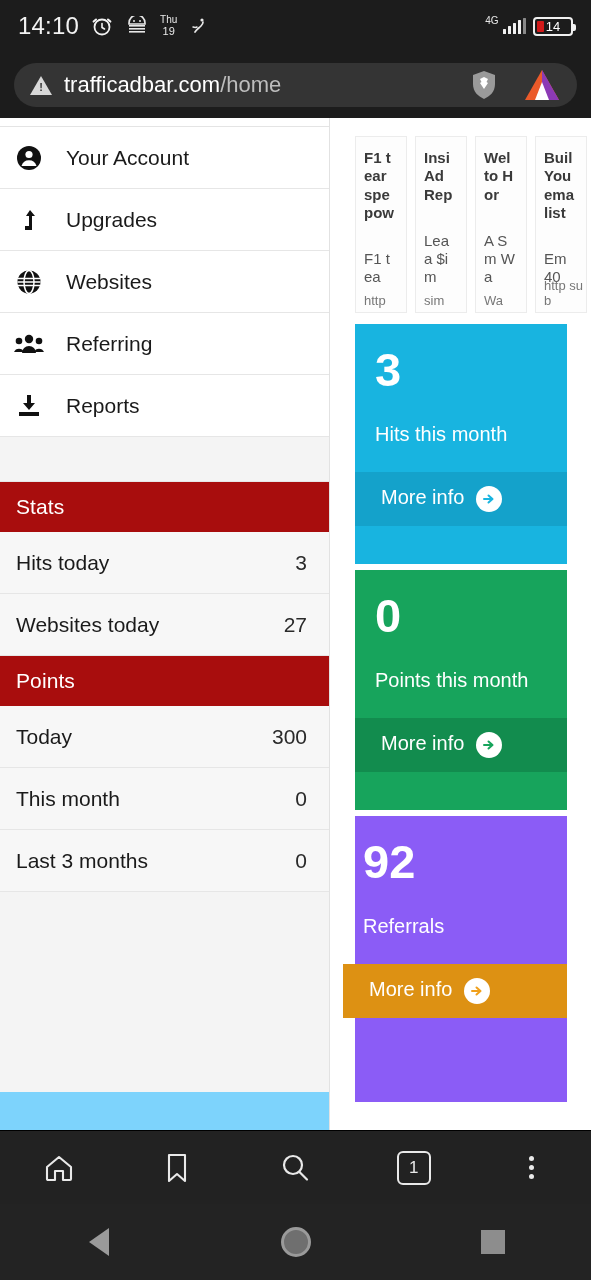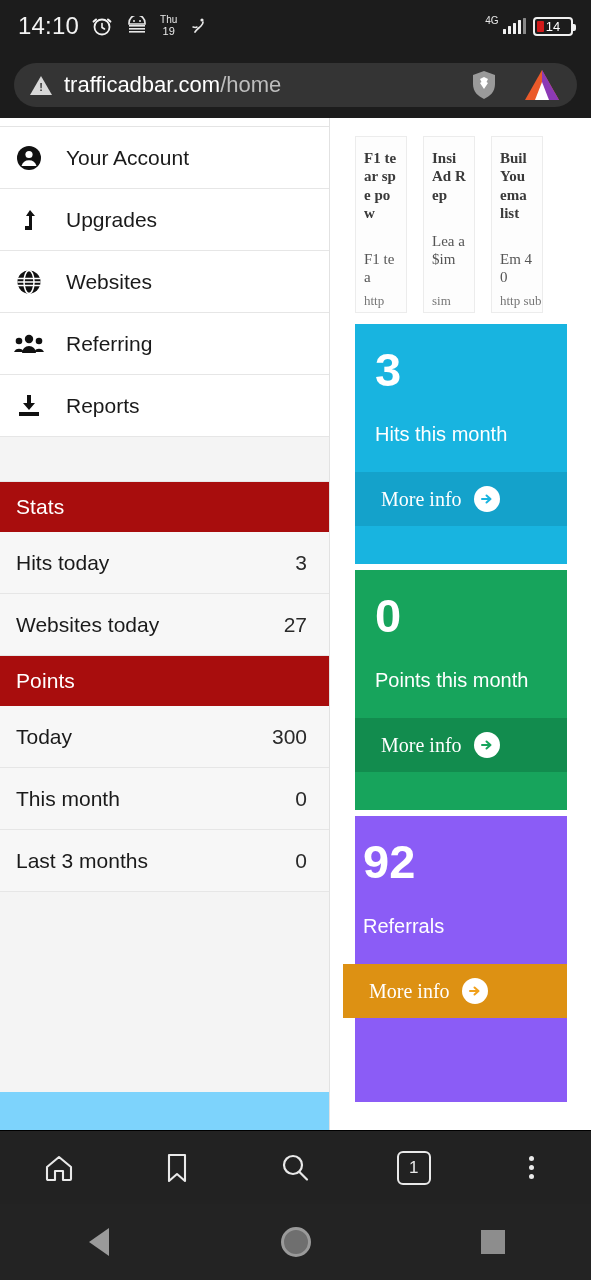--- a/index.html
+++ b/index.html
@@ -73,35 +73,35 @@
   .stat-row {
     display:flex; align-items:center; justify-content:space-between;
     height:62px; padding:0 22px 0 16px; background:#f7f7f7;
     border-bottom:1px solid #e6e6e6; font-size:21px; color:#1a1a1a;
   }
   .stat-row .val { color:#2a2a2a; }
   .left-filler{ background:#f4f4f4; height:200px; }
 
   
   .rightcol { position:absolute; left:331px; top:0; width:260px; height:1012px; background:#fff; }
-  .promo-strip { display:flex; gap:16px; padding:18px 0 0 24px; height:200px; overflow:hidden;font-family:Liberation Serif, serif; }
+  .promo-strip { display:flex; gap:8px; padding:18px 0 0 24px; height:200px; overflow:hidden; }
   .promo-card {
     width:52px; flex:0 0 52px; height:177px; background:#fdfdfd;
     border:1px solid #ececec; padding:12px 8px; overflow:hidden; position:relative;
   }
   .promo-title { font-size:15px; font-weight:bold; color:#3a3a3a; line-height:1.22; word-break:break-all; }
   .promo-body { font-size:15px; color:#555; line-height:1.22; margin-top:28px; word-break:break-all; }
   .promo-link { position:absolute; left:8px; bottom:4px; font-size:13px; color:#777; word-break:break-all; line-height:1.1; }
 
   .tile { margin:6px 24px 0 24px; padding:22px 20px 0 20px; color:#fff; position:relative; }
   .tile .big { font-size:47px; font-weight:bold; line-height:1; }
   .tile .cap { font-size:20px; margin-top:30px; margin-bottom:26px; }
   .tile .more {
     margin:0 -20px; padding:14px 0 14px 26px; font-size:20px;
-    display:flex; align-items:center; gap:12px;font-family:Liberation Serif, serif;
+    display:flex; gap:12px;
   }
   .tile-blue { background:#18b4e0; height:240px; }
   .tile-blue .more { background:#14a2cb; }
   .tile-green { background:#17a45c; height:240px; }
   .tile-green .more { background:#128c4e; }
   .tile-orange { background:#8b5cf6; height:286px;padding-left:8px; }
   .tile-orange .more { background:#dd9113; }
   .arrow-circ { width:26px; height:26px; border-radius:50%; background:#fff; display:flex; align-items:center; justify-content:center; }
 
   
@@ -290,20 +290,25 @@
       <div class="promo-strip">
         <div class="promo-card">
           <div class="promo-title">F1 tear spe pow</div>
           <div class="promo-body">F1 tea</div>
           <div class="promo-link">http</div>
         </div>
         <div class="promo-card">
           <div class="promo-title">Insi Ad Rep</div>
           <div class="promo-body">Lea a $im</div>
           <div class="promo-link">sim</div>
+        </div>
+        <div class="promo-card">
+          <div class="promo-title">Wel to Hor</div>
+          <div class="promo-body">A Sm Wa</div>
+          <div class="promo-link">Wa</div>
         </div>
         <div class="promo-card">
           <div class="promo-title">Buil You ema list</div>
           <div class="promo-body">Em 40</div>
           <div class="promo-link">http sub</div>
         </div>
       </div>
 
       <div class="tile tile-blue">
         <div class="big">3</div>

